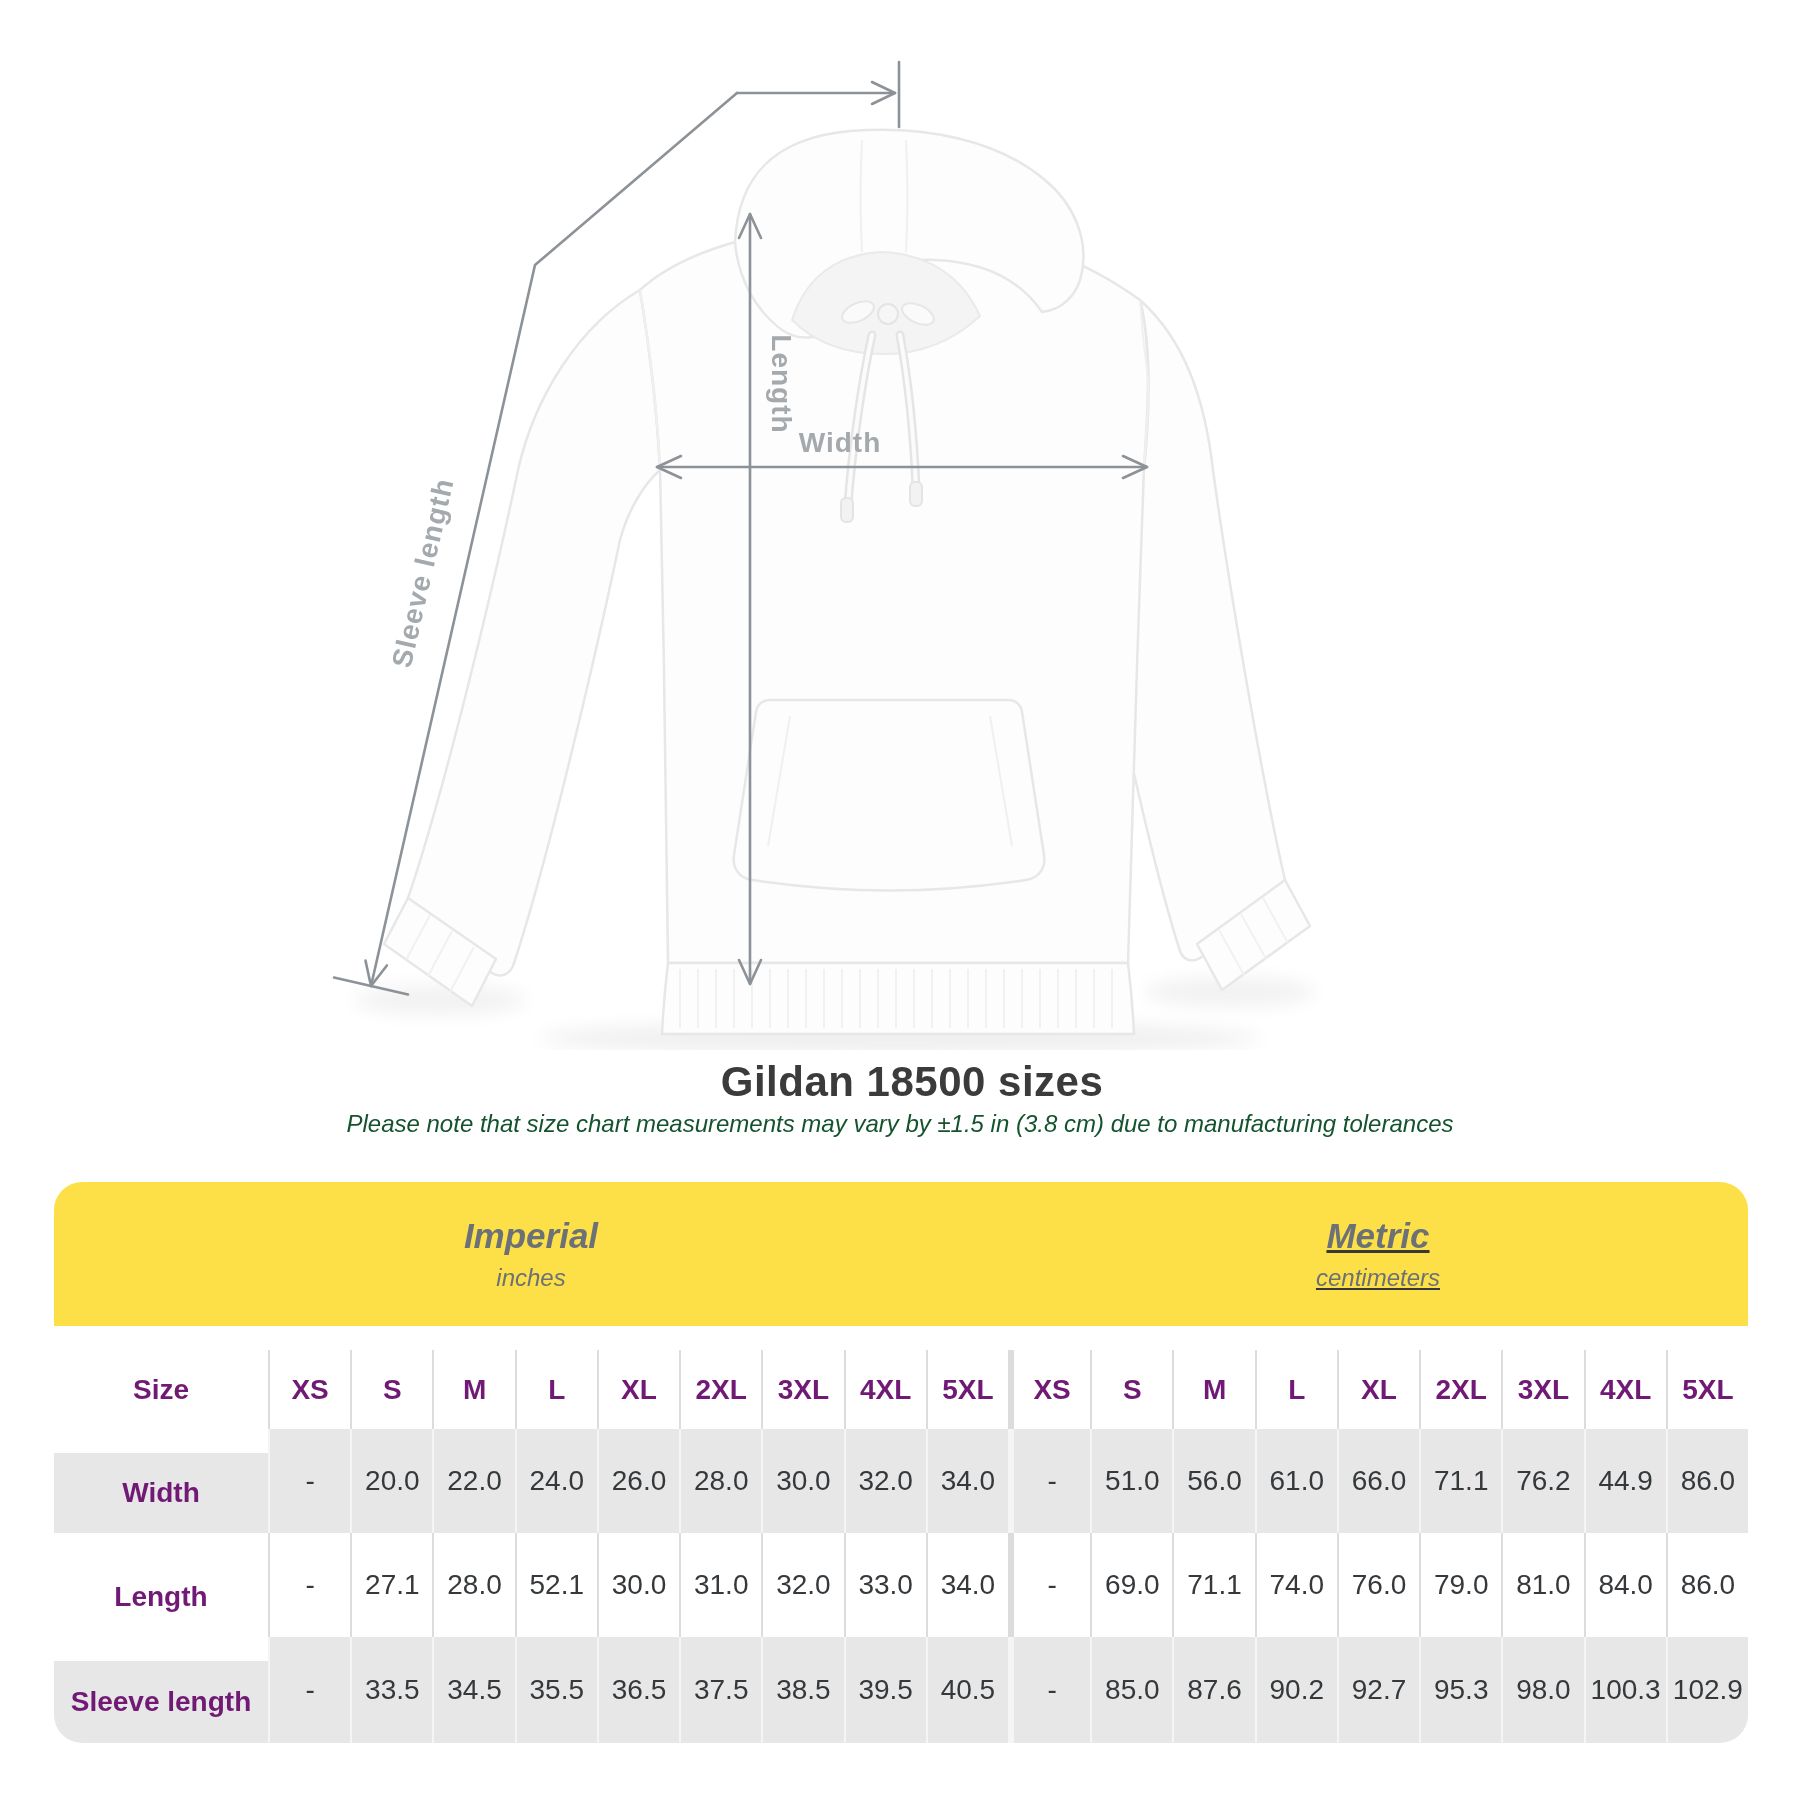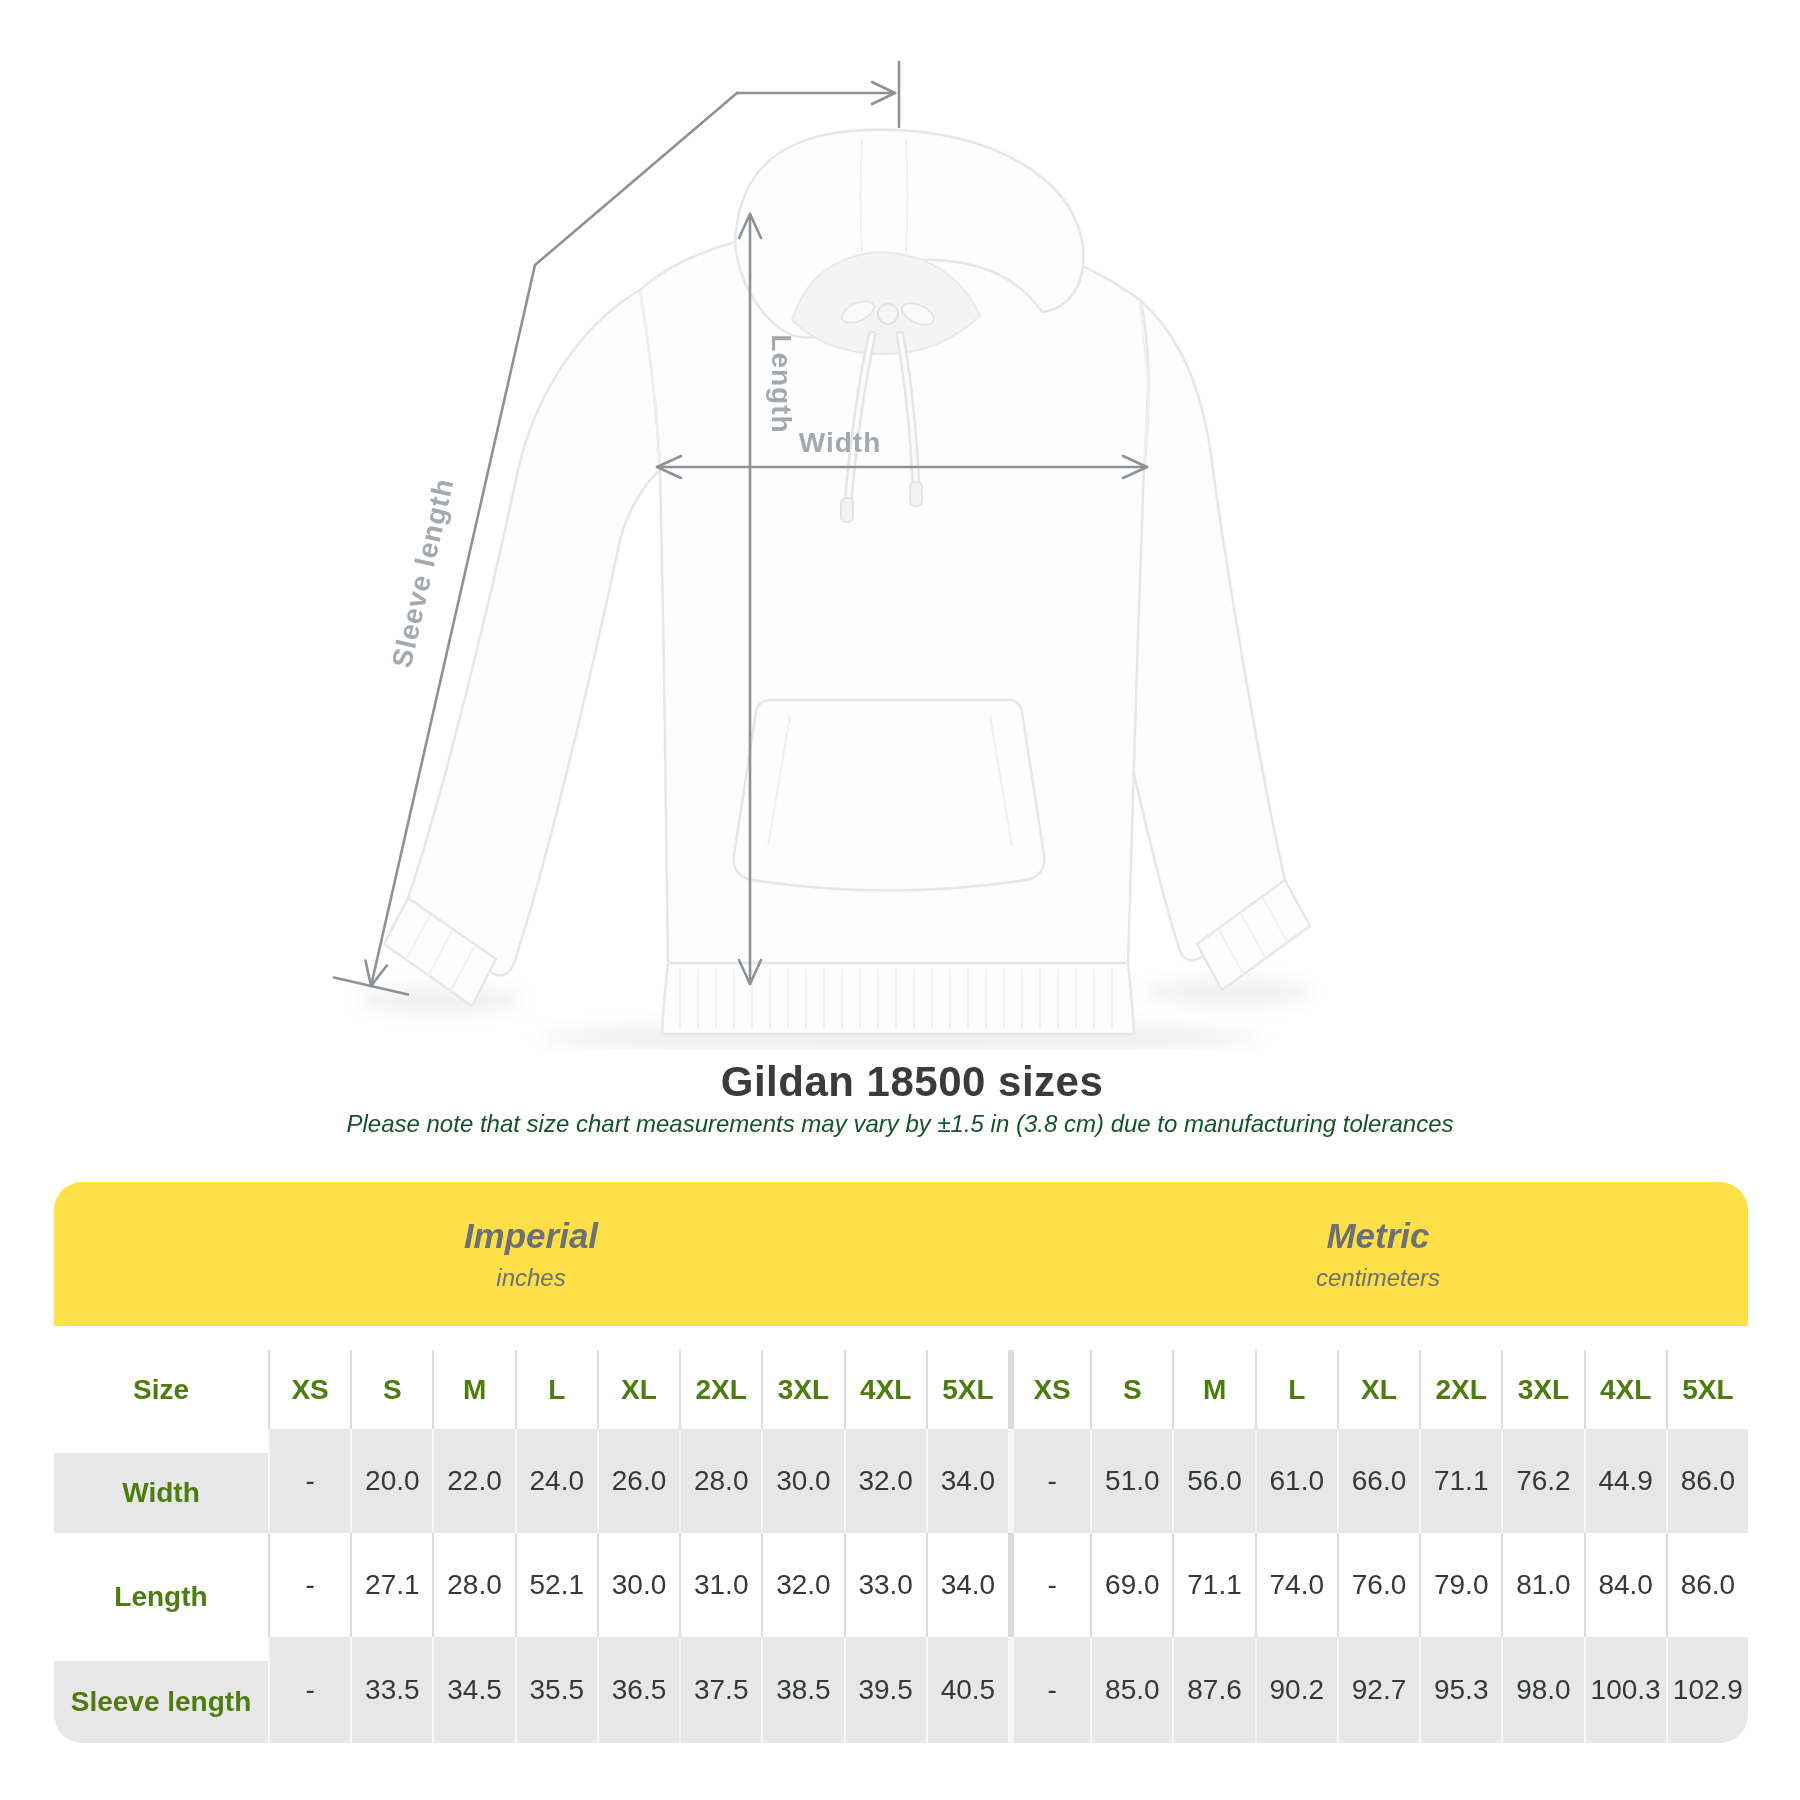--- a/index.html
+++ b/index.html
@@ -28,26 +28,26 @@
   .size-table{
     position:absolute;left:54px;top:1182px;width:1694px;height:561px;
     border-radius:28px;overflow:hidden;display:grid;
     grid-template-columns:214px repeat(18,1fr);
     grid-template-rows:144px 103px 104px 104px 106px;
     font-size:28px;color:#35393c;
   }
   .cell{display:flex;align-items:center;justify-content:center;}
   .band{background:#fde047;flex-direction:column;gap:8px;}
   .span-imp{grid-column:1 / span 10;}
-  .span-met{grid-column:11 / -1;}
+  .span-met{grid-column:11 / -1;text-decoration:underline;}
   .band .name{font-size:35px;font-weight:bold;font-style:italic;color:#6b7176;}
   .band .unit{font-size:24px;font-style:italic;color:#6b7176;}
   .w{background:#ffffff;}
   .g{background:#e7e7e7;}
-  .lbl{font-weight:bold;color:#4d7c0f;margin-top:24px;}
+  .lbl{font-weight:bold;color:#701a75;margin-top:24px;}
   .dv-w{border-left:2px solid #dcdcdc;text-align:right;}
   .dv-g{border-left:2px solid #f5f5f5;}
   .half{border-left-width:6px;}
 </style>
 </head>
 <body>
 
 <div class="canvas">
 
   <svg class="figure" viewBox="0 0 1800 1050">

